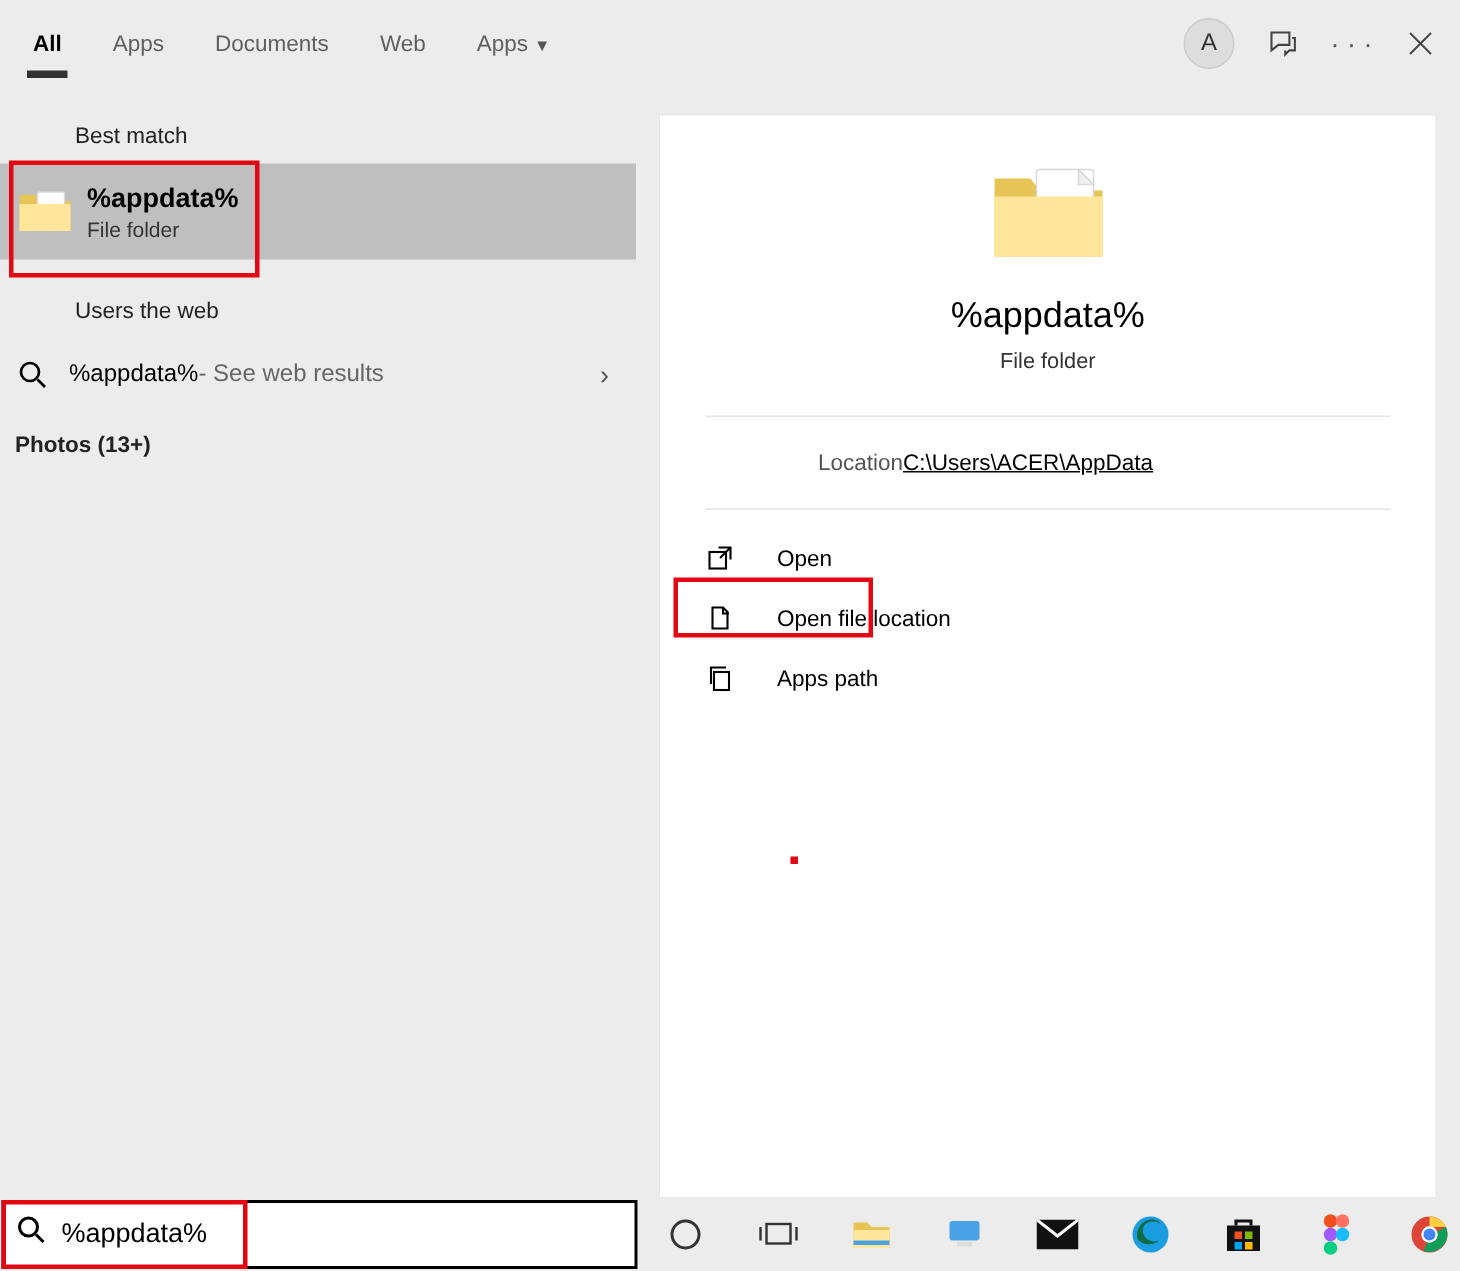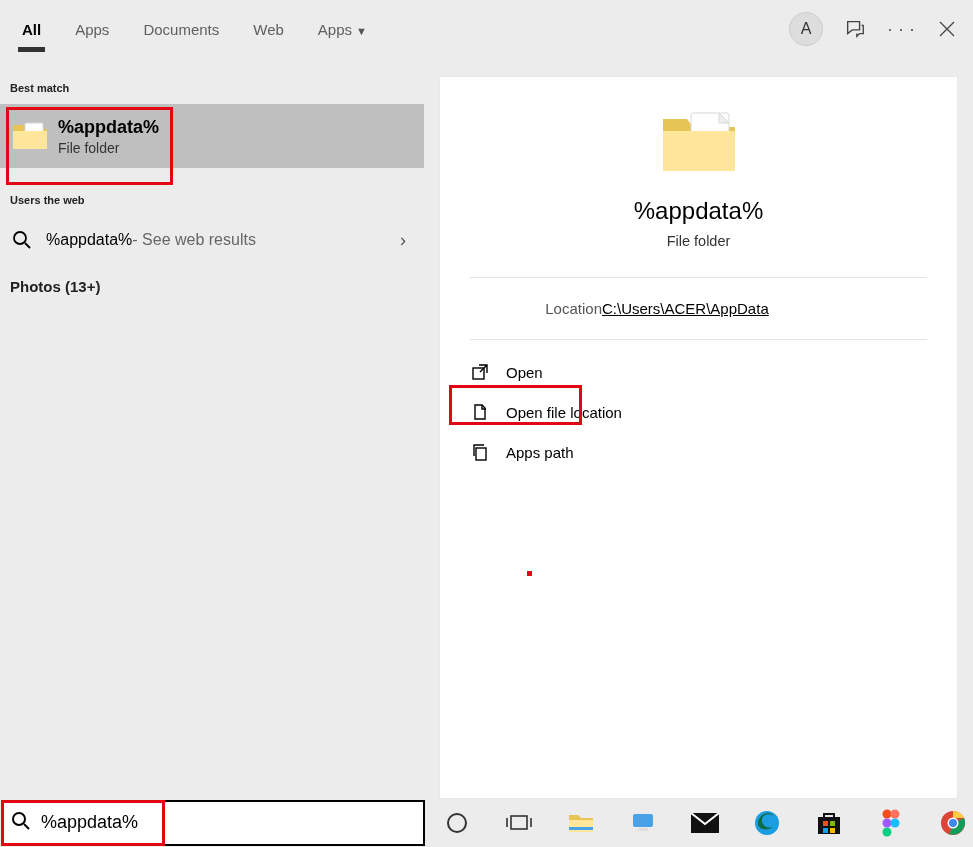--- a/index.html
+++ b/index.html
@@ -16,21 +16,21 @@
   .avatar { width: 34px; height: 34px; border-radius: 50%; background: #ddd; display: flex; align-items: center; justify-content: center; font-size: 16px; color: #333; border: 1px solid #ccc; }
   .hbtn { width: 28px; height: 28px; display: flex; align-items: center; justify-content: center; color: #444; }
   .hbtn svg { stroke: #444; fill: none; }
 
   
   .content { display: flex; height: calc(100% - 56px - 48px); }
   .leftpane { width: 424px; border-right: none; }
   .rightpane { flex: 1; padding: 20px 15px 0 15px; }
 
   
-  .section-label { font-size: 11px; font-weight: 700; padding: 26px 10px 10px 10px; color: #222; }
+  .section-label { font-size: 15px; font-weight: 400; padding: 26px 10px 10px 10px; color: #222; margin-left: 40px; }
   .bestmatch { display: flex; align-items: center; padding: 12px 10px; background: #bfbfbf; position: relative; }
   .bm-icon { width: 40px; height: 40px; display: flex; align-items: center; justify-content: center; margin-right: 8px; }
   .bm-text1 { font-size: 18px; font-weight: 700; color: #000; }
   .bm-text2 { font-size: 14px; color: #333; margin-top: 2px; }
   .red-box1 { position: absolute; left: 6px; top: 107px; width: 167px; height: 78px; border: 3px solid #e30613; pointer-events: none; z-index: 5; }
 
   .webresult { display: flex; align-items: center; padding: 12px 10px; position: relative; }
   .wr-icon { width: 24px; height: 24px; margin-right: 12px; display:flex; align-items:center; justify-content:center; }
   .wr-text { font-size: 16px; color: #000; }
   .wr-sub { color: #666; }
@@ -39,21 +39,21 @@
 
   
   .card { background: #fff; border: 1px solid #e8e8e8; height: 100%; padding: 28px 30px 0 30px; }
   .big-icon { display: flex; justify-content: center; margin-bottom: 18px; }
   .big-title { text-align: center; font-size: 24px; font-weight: 400; color: #000; }
   .big-sub { text-align: center; font-size: 14.5px; color: #333; margin-top: 8px; margin-bottom: 28px; }
   .divider { border: none; border-top: 1px solid #e5e5e5; }
   .loc-row { padding: 22px 0 22px 0; display: flex; font-size: 15px; }
   .loc-label { color: #555; width: 132px; text-align: right; }
   .loc-path { color: #000; text-decoration: underline; }
-  .action { display: flex; align-items: center; gap: 16px; padding: 10px 0; font-size: 15px; color: #000; }
+  .action { display: flex; align-items: center; gap: 28px; padding: 10px 0; font-size: 15px; color: #000; }
   .action .aicon { width: 20px; height: 20px; display:flex; align-items:center; justify-content:center; }
   .red-box2 { position: absolute; left: 449px; top: 385px; width: 133px; height: 40px; border: 3px solid #e30613; pointer-events: none; z-index: 5; }
   .red-dot { position: absolute; left: 527px; top: 571px; width: 5px; height: 5px; background: #e30613; z-index:5; }
 
   
   .taskbar { position: absolute; bottom: 0; left: 0; right: 0; height: 48px; display: flex; align-items: center; }
   .searchbox { width: 424px; height: 46px; margin: 0 0 1px 1px; border: 2px solid #000; background: #fff; display: flex; align-items: center; padding: 0 8px; }
   .searchbox .sicon { margin-right: 10px; }
   .searchbox input { border: none; outline: none; font-size: 18px; flex: 1; background: transparent; }
   .red-box3 { position: absolute; left: 1px; bottom: 1px; width: 164px; height: 46px; border: 3px solid #e30613; pointer-events: none; z-index: 6; }

